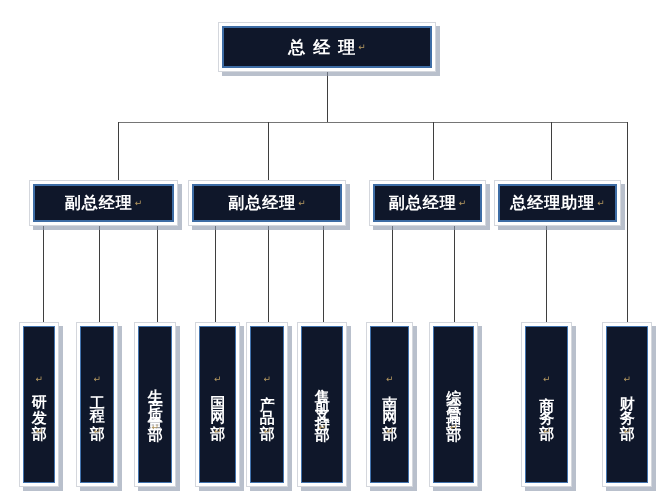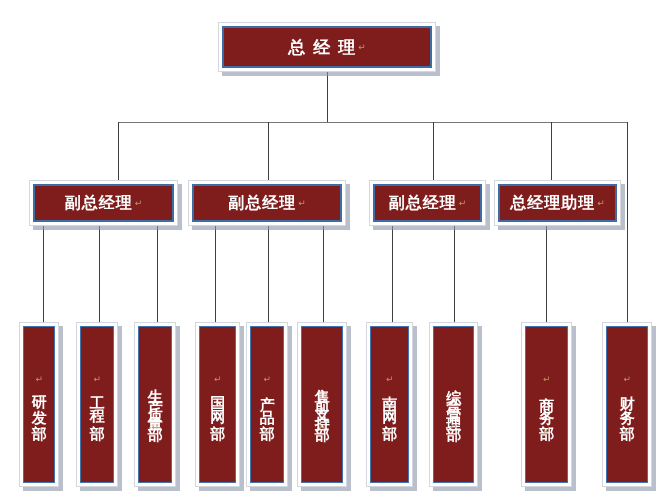--- a/index.html
+++ b/index.html
@@ -20,21 +20,21 @@
     background: #ffffff;
     border: 1px solid #d4d7dd;
     padding: 3px;
     box-sizing: border-box;
     box-shadow: 4px 4px 0 rgba(139, 150, 170, 0.6);
   }
   .node .fill {
     width: 100%;
     height: 100%;
     box-sizing: border-box;
-    background: #7f1d1d;
+    background: #0f172a;
     display: flex;
     align-items: center;
     justify-content: center;
     color: #ffffff;
     font-weight: bold;
   }
   .hnode .fill { border: 2px solid #3E6DA5; font-size: 16px; letter-spacing: 1px; }
   .root-node .fill { font-size: 17px; }
   .vnode .fill { border: 1px solid #4374AE; font-size: 15px; }
   .vtext {

